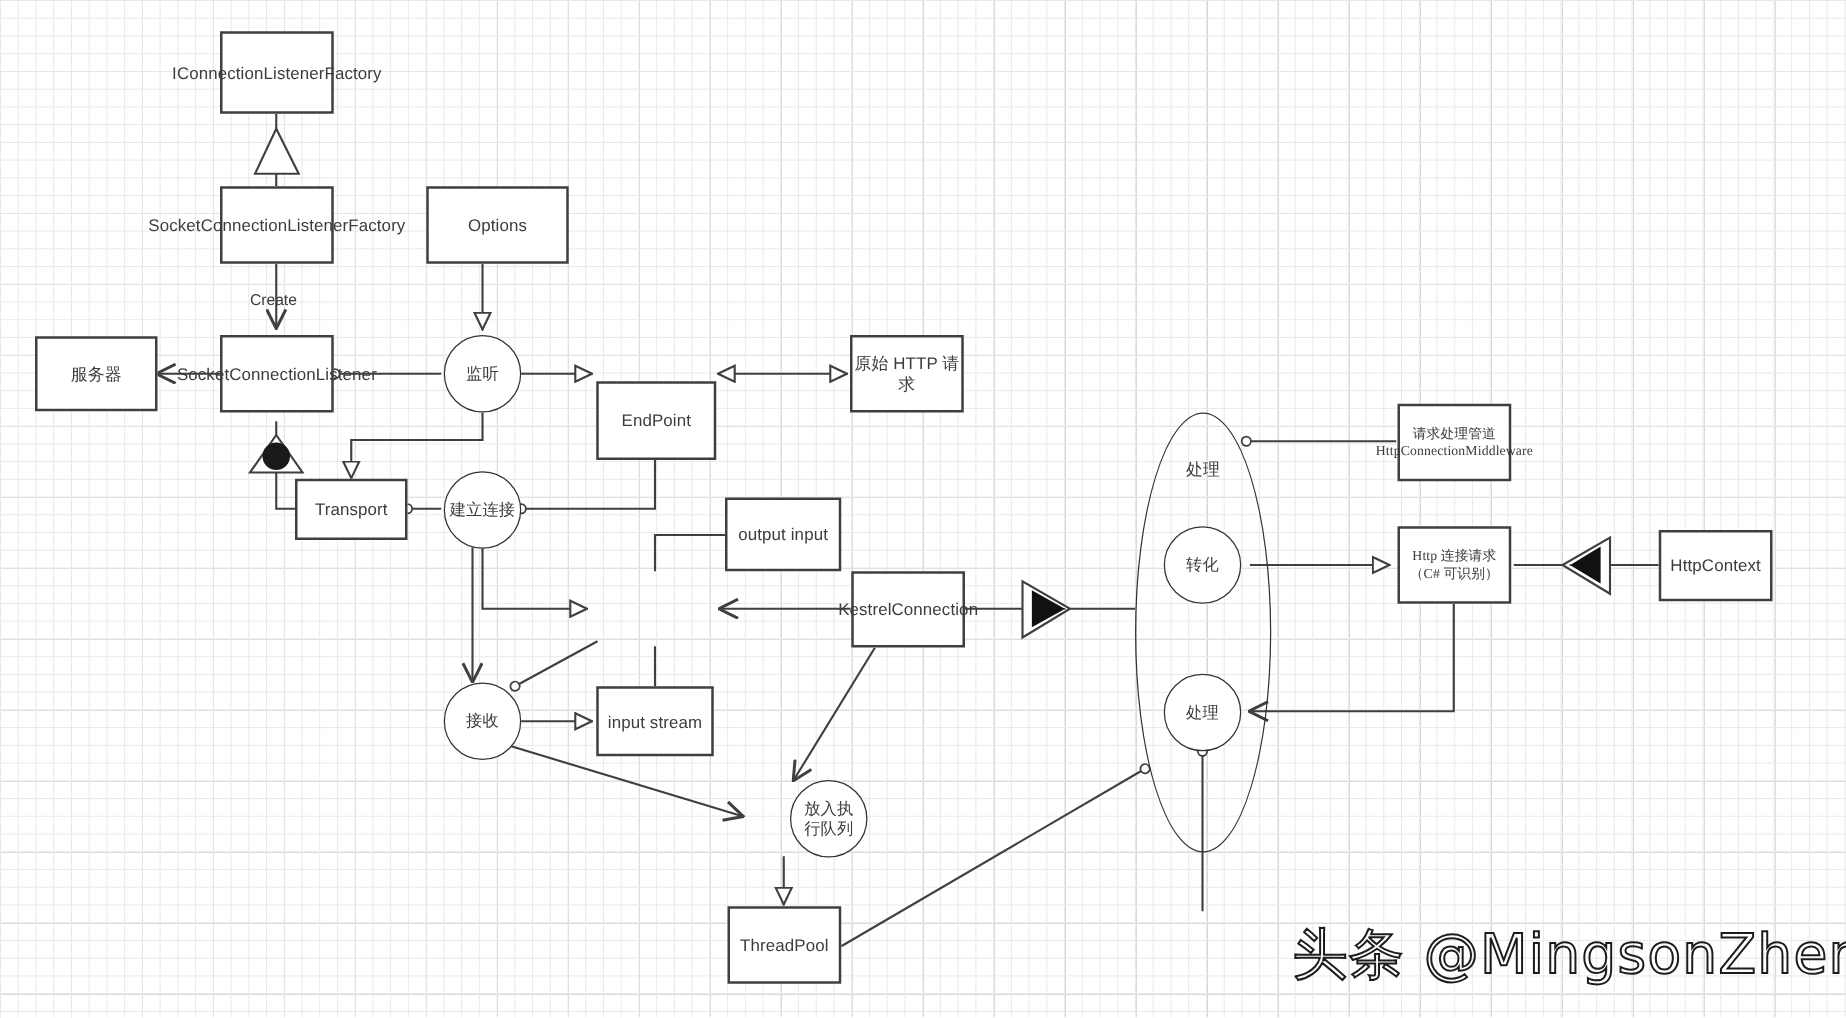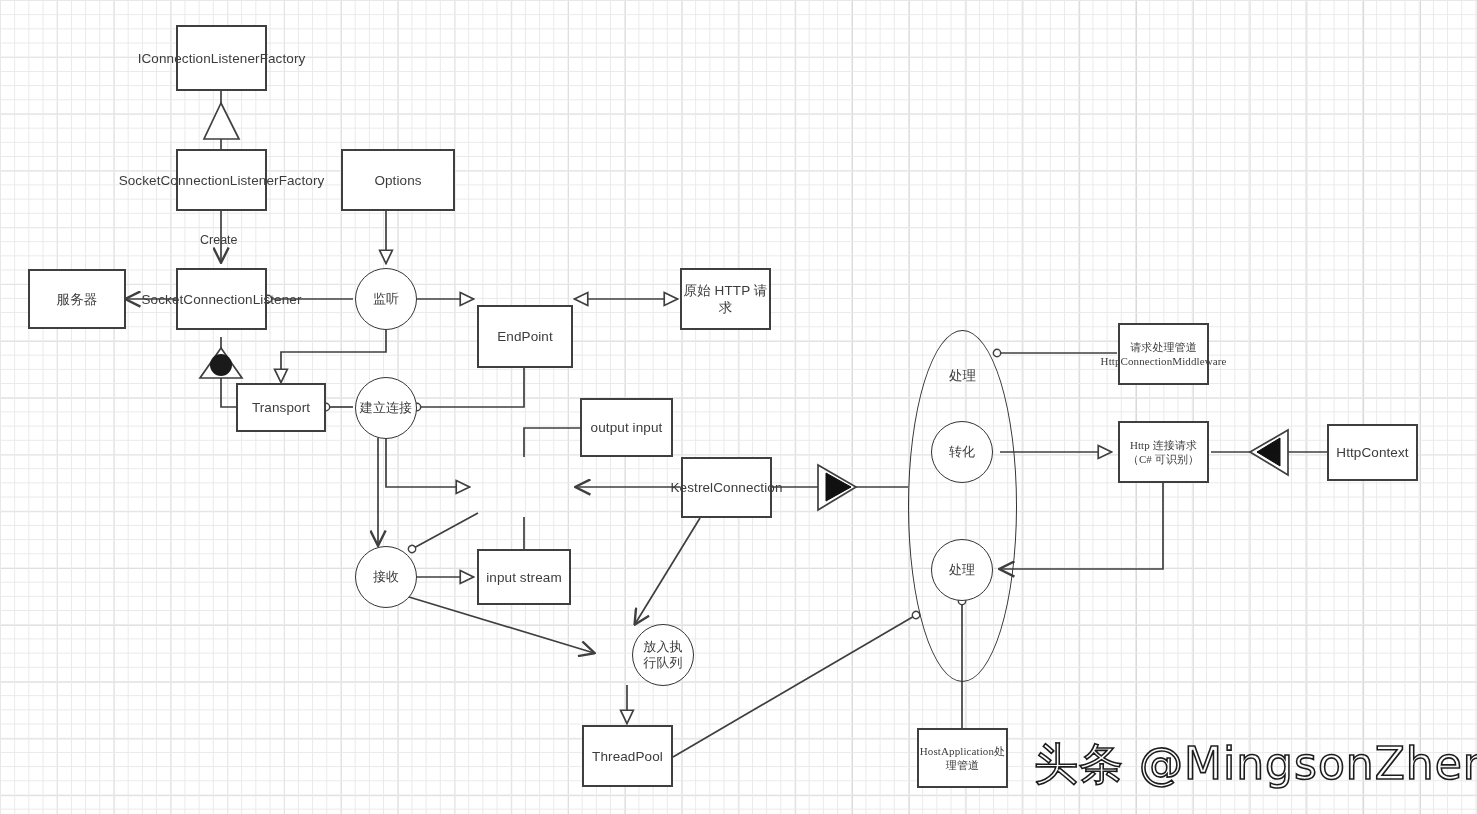--- a/index.html
+++ b/index.html
@@ -296,21 +296,18 @@
   </div>
 
   <div class="node" style="left:1327px; top:424px; width:91px; height:57px;">
     <span class="lbl">HttpContext</span>
   </div>
 
   <div class="node small" style="left:1118px; top:421px; width:91px; height:62px;">
     <span class="lbl">Http 连接请求（C# 可识别）</span>
   </div>
 
-  <div class="node small" style="left:917px; top:728px; width:91px; height:60px;">
-    <span class="lbl">HostApplication处理管道</span>
-  </div>
 
   <div class="edge-label" style="left:200px; top:233px;">Create</div>
 
   <div id="watermark">头条 @MingsonZheng</div>
 
 </div>
 
 </body></html>

